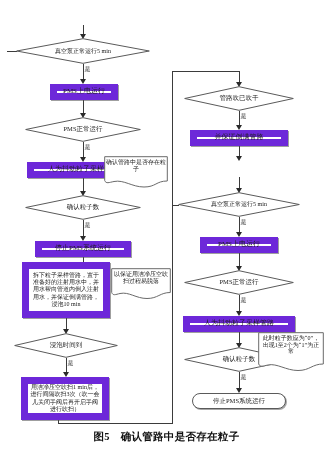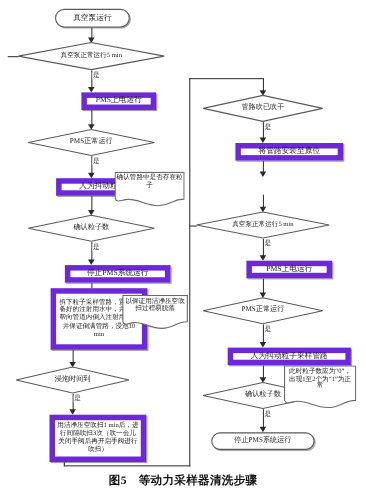--- a/index.html
+++ b/index.html
@@ -24,23 +24,22 @@
     display: flex;
     align-items: center;
     justify-content: center;
     text-align: center;
     color: #1a1a1a;
     line-height: 1.08;
     z-index: 3;
     background: #ffffff;
   }
   .proc {
-    border: 5px solid #6d28d9;
+    border: 7px solid #6d28d9;
     box-shadow: 1px 1px 0 rgba(80,80,80,0.55);
-    margin-left: 24px;
   }
   .term {
     border: 1px solid #5a5a5a;
     border-radius: 999px;
     box-shadow: 1px 1px 0 rgba(80,80,80,0.5);
   }
   
   .dec {
     position: absolute;
     z-index: 3;
@@ -122,23 +121,20 @@
   .f7   { font-size: 7px; }
   .f65  { font-size: 6.5px; }
   .f6   { font-size: 6px; }
   .f10  { font-size: 10.5px; }
 </style>
 </head>
 <body>
 
 <div id="page">
 
-  <div class="node term f7" style="left:50px; top:8px; width:68px; height:17px;">
-    <span>真空泵运行</span>
-  </div>
   <div class="ln lnv" style="left:83px; top:25px; height:11px;"></div>
   <div class="arrow" style="left:80px; top:34px;"></div>
 
   <div class="dec" style="left:16px; top:38px; width:134px; height:26px;">
     <svg viewBox="0 0 134 26" preserveAspectRatio="none">
       <polygon points="67,0.7 133.3,13 67,25.3 0.7,13" fill="#ffffff" stroke="#5a5a5a" stroke-width="1"></polygon>
     </svg>
     <div class="dectext f6">真空泵正常运行5 min</div>
   </div>
 
@@ -232,21 +228,21 @@
     <svg viewBox="0 0 110 25" preserveAspectRatio="none">
       <polygon points="55,0.7 109.3,12.5 55,24.3 0.7,12.5" fill="#ffffff" stroke="#5a5a5a" stroke-width="1"></polygon>
     </svg>
     <div class="dectext f65">管路吹已吹干</div>
   </div>
   <div class="ln lnv" style="left:239px; top:111px; height:16px;"></div>
   <div class="yeslbl" style="left:240px; top:113px;">是</div>
   <div class="arrow" style="left:236px; top:125px;"></div>
 
   <div class="node proc f7" style="left:190px; top:130px; width:98px; height:16px;">
-    <span>将管路安装至原位</span>
+    <span>并保证倒满管路</span>
   </div>
   <div class="ln lnv" style="left:239px; top:146px; height:12px;"></div>
   <div class="arrow" style="left:236px; top:156px;"></div>
 
   <div class="ln lnv" style="left:239px; top:177px; height:13px;"></div>
   <div class="arrow" style="left:236px; top:188px;"></div>
 
   <div class="dec" style="left:178px; top:192px; width:122px; height:25px;">
     <svg viewBox="0 0 122 25" preserveAspectRatio="none">
       <polygon points="61,0.7 121.3,12.5 61,24.3 0.7,12.5" fill="#ffffff" stroke="#5a5a5a" stroke-width="1"></polygon>
@@ -296,16 +292,16 @@
       <path d="M0.7,0.7 L65.3,0.7 L65.3,32 C54,32 52,38.5 40,38.5 C28,38.5 19,31 10,33 C5,34 2,35.5 0.7,32 Z" fill="#ffffff" stroke="#6a6a6a" stroke-width="1"></path>
     </svg>
     <div class="notetext f6">此时粒子数应为“0”，出现1至2个为“1”为正常</div>
   </div>
 
   <div class="node term f65" style="left:192px; top:393px; width:94px; height:16px;">
     <span>停止PMS系统运行</span>
   </div>
 
   <div class="caption f10" style="top:430px;">
-    <span>图5　等动力采样器清洗步骤</span>
+    <span>图5　确认管路中是否存在粒子</span>
   </div>
 
 </div>
 
 </body></html>

